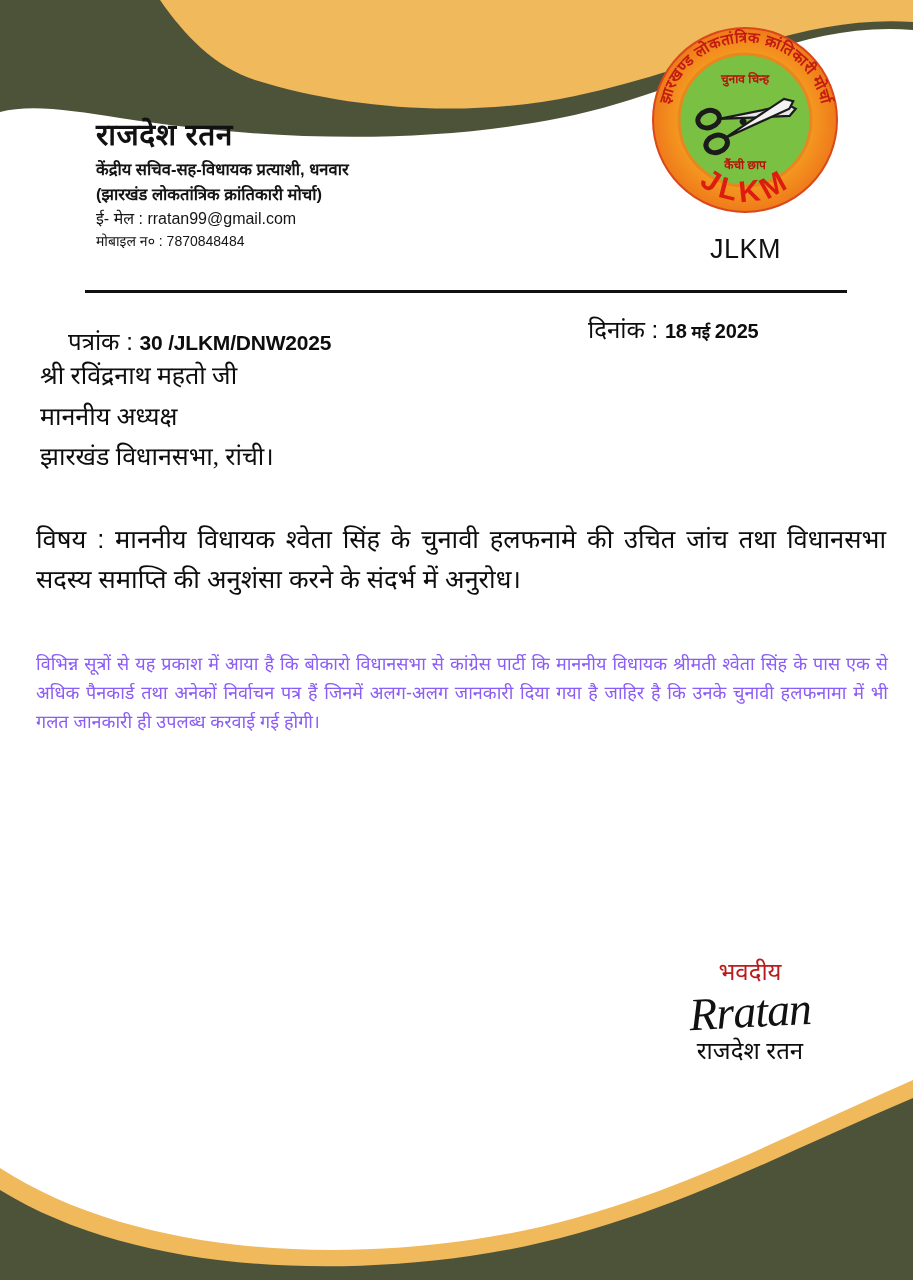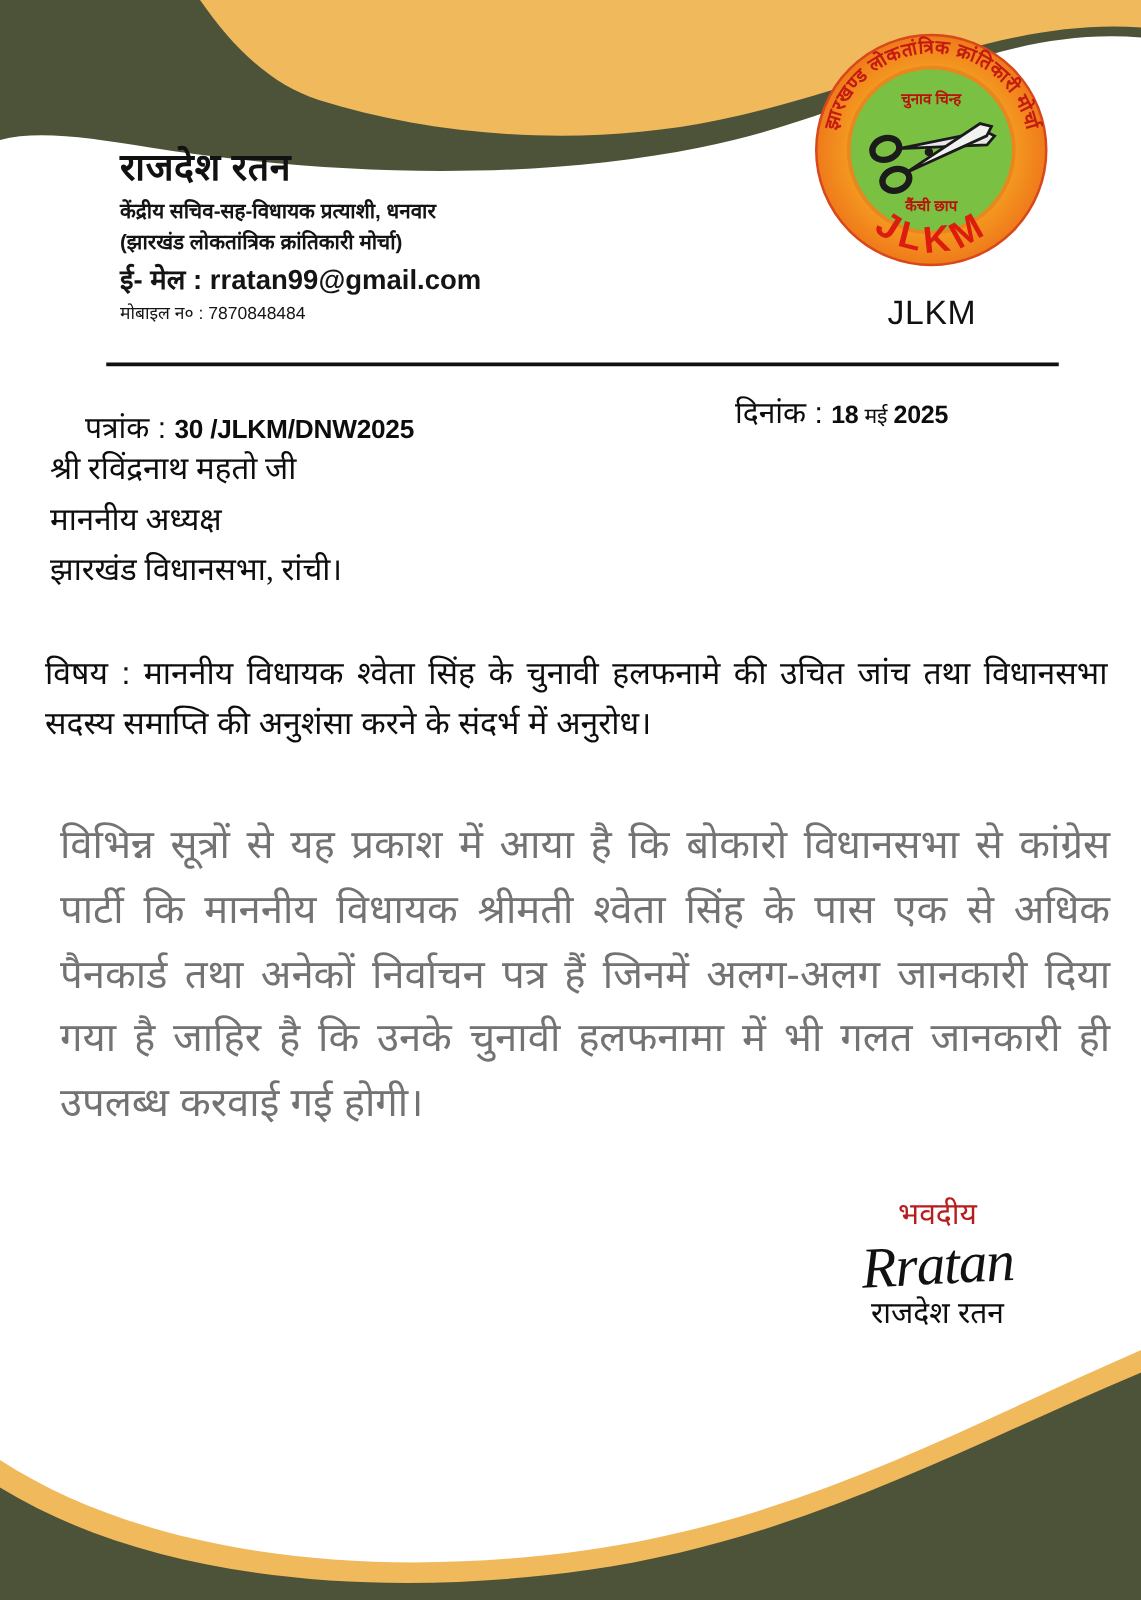--- a/index.html
+++ b/index.html
@@ -54,22 +54,22 @@
   }
   .lh-line {
     font-family: "Liberation Sans", sans-serif;
     font-size: 16.5px;
     font-weight: bold;
     color: #141414;
     line-height: 1.52;
     white-space: nowrap;
   }
   .lh-line.regular {
-    font-weight: bold;
-    font-size: 22px;
+    font-weight: normal;
+    font-size: 16px;
   }
   .lh-line.thin {
     font-weight: normal;
     font-size: 14px;
   }
 
   .logo-block {
     position: absolute;
     left: 638px;
     top: -105px;
@@ -127,21 +127,21 @@
     font-weight: bold;
     color: #0d0d0d;
     letter-spacing: -0.2px;
   }
   .ref-value.mixed {
     font-size: 21px;
   }
   .date-mid {
     font-family: "Liberation Sans", sans-serif;
     font-size: 17px;
-    font-weight: normal;
+    font-weight: bold;
     color: #0d0d0d;
   }
 
   
   .addressee {
     position: absolute;
     left: 40px;
     top: 356px;
     width: 600px;
   }
@@ -178,26 +178,25 @@
   }
   .salutation {
     font-family: "Liberation Sans", sans-serif;
     font-size: 25px;
     color: #0d0d0d;
     line-height: 1.45;
     margin-bottom: 2px;
   }
   .para {
     font-family: "Liberation Sans", sans-serif;
-    font-size: 32px;
-    color: #737373;
+    font-size: 18px;
+    color: #8b5cf6;
     line-height: 1.62;
     text-align: justify;
     text-justify: inter-word;
-    margin-left: 12px;
   }
   .para.second {
     margin-top: 2px;
     text-indent: 12px;
   }
 
   
   .signature {
     position: absolute;
     left: 600px;

